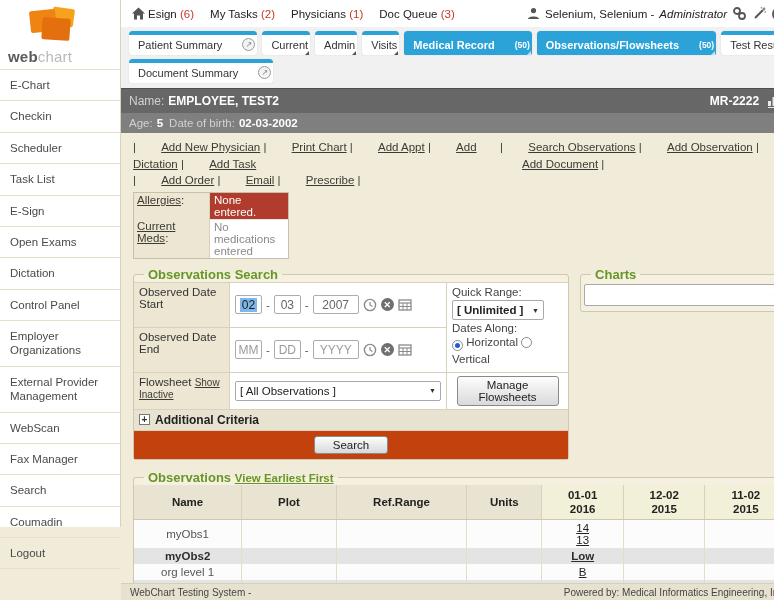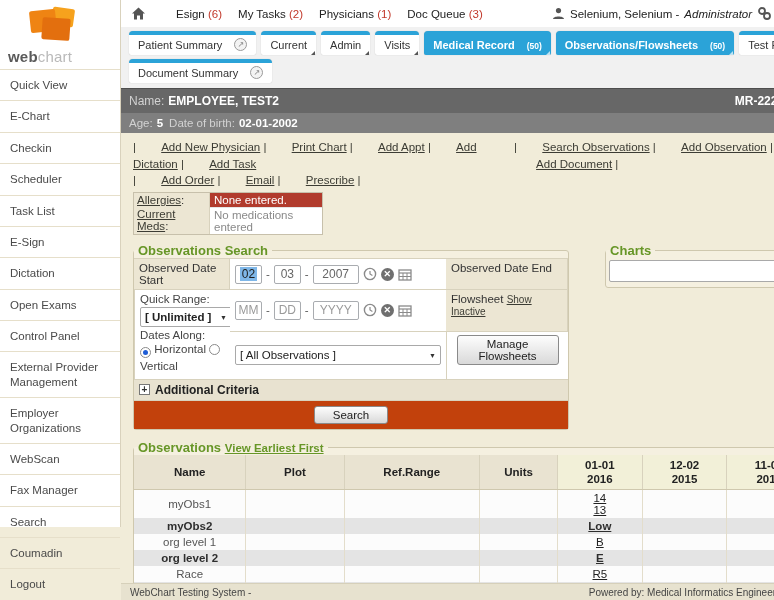--- a/index.html
+++ b/index.html
@@ -14,63 +14,63 @@
   .logo-text { font-size:15px; letter-spacing:.2px; }
   .logo-web { font-weight:bold; color:#5a5a5a; }
   .logo-chart { color:#b9b9b9; }
   .side-item { border-top:1px solid #e6dfca; padding:8px 6px 8px 10px; font-size:11.5px; color:#4a4a4a; cursor:pointer; line-height:1.25; }
   .pin-row { border-top:1px solid #e6dfca; padding:7px 10px; }
 
   
   .main { flex:1; position:relative; height:600px; }
 
   .topbar { height:27px; background:#fff; display:flex; align-items:center; padding:0 6px 0 10px; }
-  .topnav { display:flex; gap:16px; margin-left:30px; }
+  .topnav { display:flex; gap:16px; margin-left:2px; }
   .topnav .tlink { font-size:11.5px; color:#222; cursor:pointer; }
   .topnav .cnt { color:#c2392b; }
   .userbox { margin-left:auto; display:flex; align-items:center; gap:5px; font-size:11.5px; color:#222; }
   .userbox .role { font-style:italic; }
   .ticon { display:inline-flex; width:15px; height:15px; align-items:center; justify-content:center; cursor:pointer; }
   .qicon { width:14px; height:14px; border-radius:50%; background:#5c5c5c; color:#fff; font-size:10px; font-weight:bold; display:inline-flex; align-items:center; justify-content:center; cursor:pointer; }
 
   .tabsbar { background:#f1f1f1; padding:4px 0 5px 8px; }
   .tabrow { display:flex; gap:5px; margin-bottom:4px; }
   .tabrow:last-child { margin-bottom:0; }
-  .tab { position:relative; background:#fff; border-top:4px solid #2ba3d8; border-radius:4px 4px 2px 2px; padding:3px 9px 4px 9px; font-size:11px; color:#333; display:flex; align-items:flex-end; gap:12px; cursor:pointer; box-shadow:0 0 1px rgba(0,0,0,.25); white-space:nowrap; }
+  .tab { position:relative; background:#fff; border-top:4px solid #2ba3d8; border-radius:4px 4px 2px 2px; padding:3px 2px 4px 9px; font-size:11px; color:#333; display:flex; align-items:center; gap:20px; cursor:pointer; box-shadow:0 0 1px rgba(0,0,0,.25); white-space:nowrap; }
   .tab.active { background:#2ba3d8; border-top-color:#2ba3d8; color:#fff; font-weight:bold; }
   .tab .cnt { font-size:8.5px; font-weight:bold; }
   .fold { position:absolute; right:1px; bottom:0; width:0; height:0; border-left:4px solid transparent; border-bottom:4px solid #555; }
   .tab.active .fold { border-bottom-color:#bfe3f2; }
   .popout { width:13px; height:13px; border-radius:50%; border:1px solid #9a9a9a; color:#8a8a8a; background:#f3f3f3; font-size:8px; display:inline-flex; align-items:center; justify-content:center; }
 
   .pbar1 { height:25px; background:#676767; border-top:1px solid #4e4e4e; color:#fff; display:flex; align-items:center; padding:0 8px; font-size:12px; }
   .pbar2 { height:20px; background:#7f7f7f; color:#fff; display:flex; align-items:center; padding:0 8px; font-size:11.5px; gap:6px; }
   .plabel { color:#d2d2d2; margin-right:4px; }
   .pval { font-weight:bold; }
   .mrn-box { margin-left:auto; display:flex; align-items:center; gap:8px; font-weight:bold; }
 
   .content { padding:6px 0 0 0; }
 
   
   .actions { display:flex; justify-content:space-between; padding:0 6px 0 12px; font-size:11.5px; }
   .linkset a { color:#3c3c34; text-decoration:underline; cursor:pointer;margin-left:22px; }
   .linkset { line-height:1.45; }
   .sep { color:#3c3c34; }
 
-  .allergy-box { margin:3px 0 0 12px; width:190px; border:1px solid #c7c0ab; background:#fff; font-size:11.5px; }
+  .allergy-box { margin:3px 0 0 12px; width:156px; border:1px solid #c7c0ab; background:#fff; font-size:11.5px; }
   .al-row { display:flex; }
   .al-lab { width:76px; background:#ece6d3; padding:1px 3px; border-right:1px solid #d8d2bd; }
   .al-lab a { color:#3c3c34; text-decoration:underline; cursor:pointer; }
   .al-val { flex:1; padding:1px 4px; }
   .al-red { background:#b13b2d; color:#fff; }
   .al-gray { color:#8a8a8a; background:#fff; border-top:1px solid #e5e5e5; }
 
   
   fieldset { border:1px solid #cfc8ae; border-radius:3px; }
-  legend { color:#679627; font-weight:bold; font-size:13px; padding:0 4px; margin-left:0; }
+  legend { color:#679627; font-weight:bold; font-size:13px; padding:0 4px; margin-left:10px; }
   .search-row { display:flex; align-items:flex-start; margin:8px 4px 0 12px; justify-content:space-between; }
   .fs-search { width:418px; background:#f5f0e0; }
   .fs-charts { width:208px; background:#f5f0e0; }
 
   .sgrid { display:grid; grid-template-columns:96px 1fr 122px; font-size:11.5px; }
   .cell { border-top:1px solid #d8d2bd; padding:3px 5px; }
   .lab-cell { background:#ece6d3; border-right:1px solid #d8d2bd; color:#333; }
   .inp-cell { background:#fff; display:flex; align-items:center; gap:4px; }
   .right-cell { background:#fff; border-left:1px solid #d8d2bd; grid-row:span 2; padding:3px 5px; color:#444; }
   .full-cell { grid-column:1 / 4; }
@@ -121,31 +121,30 @@
   <div class="sidebar">
     <div class="logo-box">
       <svg class="logo-art" width="58" height="42" viewBox="0 0 58 42">
         <rect x="26" y="2" width="22" height="18" rx="2" fill="#f6a21d" transform="rotate(8 37 11)"></rect>
         <rect x="4" y="4" width="26" height="22" rx="2" fill="#ef8413" transform="rotate(-6 17 15)"></rect>
         <rect x="16" y="12" width="28" height="22" rx="2" fill="#e8categorical70e0e" fill-opacity="0"></rect>
         <rect x="16" y="12" width="28" height="22" rx="2" fill="#e36f0e" transform="rotate(4 30 23)"></rect>
       </svg>
       <span class="logo-text"><span class="logo-web">web</span><span class="logo-chart">chart</span></span>
     </div>
-    <div class="side-item">Quick View</div>
     <div class="side-item">E-Chart</div>
     <div class="side-item">Checkin</div>
     <div class="side-item">Scheduler</div>
     <div class="side-item">Task List</div>
     <div class="side-item">E-Sign</div>
+    <div class="side-item">Open Exams</div>
     <div class="side-item">Dictation</div>
-    <div class="side-item">Open Exams</div>
     <div class="side-item">Control Panel</div>
+    <div class="side-item">Employer Organizations</div>
     <div class="side-item">External Provider Management</div>
-    <div class="side-item">Employer Organizations</div>
     <div class="side-item">WebScan</div>
     <div class="side-item">Fax Manager</div>
     <div class="side-item">Search</div>
     <div class="side-item">Coumadin</div>
     <div class="side-item">Logout</div>
     <div class="pin-row">
       
     </div>
   </div>
 
@@ -230,21 +229,21 @@
         <svg width="17" height="13" viewBox="0 0 17 13">
           <rect x="1" y="6" width="3" height="5" fill="#e8e8e8"></rect>
           <rect x="5.5" y="2" width="3" height="9" fill="#e8e8e8"></rect>
           <rect x="10" y="4" width="3" height="7" fill="#e8e8e8"></rect>
           <rect x="1" y="12" width="14" height="1" fill="#e8e8e8"></rect>
         </svg>
       </span>
     </div>
     <div class="pbar2">
       <span><span class="plabel">Age:</span><span class="pval">5</span></span>
-      <span><span class="plabel">Date of birth:</span><span class="pval">02-01-2002</span></span>
+      <span><span class="plabel">Date of birth:</span><span class="pval">02-03-2002</span></span>
     </div>
 
     <div class="content">
 
       <div class="actions">
         <div class="linkset">
           <span class="sep">| </span><a>Add New Physician</a><span class="sep"> | </span><a>Print Chart</a><span class="sep"> | </span><a>Add Appt</a><span class="sep"> | </span><a>Add Dictation</a><span class="sep"> | </span><a>Add Task</a><br>
           <span class="sep">| </span><a>Add Order</a><span class="sep"> | </span><a>Email</a><span class="sep"> | </span><a>Prescribe</a><span class="sep"> |</span>
         </div>
         <div class="linkset">
@@ -288,38 +287,38 @@
               </svg>
               <span class="xcirc">✕</span>
               <svg class="mini-icon" width="14" height="13" viewBox="0 0 14 13">
                 <rect x="1" y="2" width="12" height="10" fill="none" stroke="#8a8a8a" stroke-width="1.3"></rect>
                 <line x1="1" y1="5" x2="13" y2="5" stroke="#8a8a8a" stroke-width="1.2"></line>
                 <line x1="5" y1="5" x2="5" y2="12" stroke="#8a8a8a" stroke-width="1"></line>
                 <line x1="9" y1="5" x2="9" y2="12" stroke="#8a8a8a" stroke-width="1"></line>
                 <line x1="1" y1="8.5" x2="13" y2="8.5" stroke="#8a8a8a" stroke-width="1"></line>
               </svg>
             </div>
-            <div class="cell lab-cell">Observed Date End</div>
-
             <div class="cell right-cell">
               <div>Quick Range:</div>
               <div class="ddl ddl-qr" style="margin:2px 0;">
                   <span>[ Unlimited ]</span>
                   <span class="arrow">▼</span>
                 </div>
               <div>Dates Along:</div>
               <div style="line-height:1.5;">
                 <span class="radio">
                     <span class="dot"></span>
                   </span>
                 <span>Horizontal</span>
                 <span class="radio"></span>
                 <span>Vertical</span>
               </div>
             </div>
+
+            <div class="cell lab-cell">Observed Date End</div>
             <div class="cell inp-cell">
               <span class="dinp w-mm">
                   <span style="color:#9a9a9a;">MM</span>
                 </span>
               <span class="dash">-</span>
               <span class="dinp w-mm">
                   <span style="color:#9a9a9a;">DD</span>
                 </span>
               <span class="dash">-</span>
               <span class="dinp w-yy">

